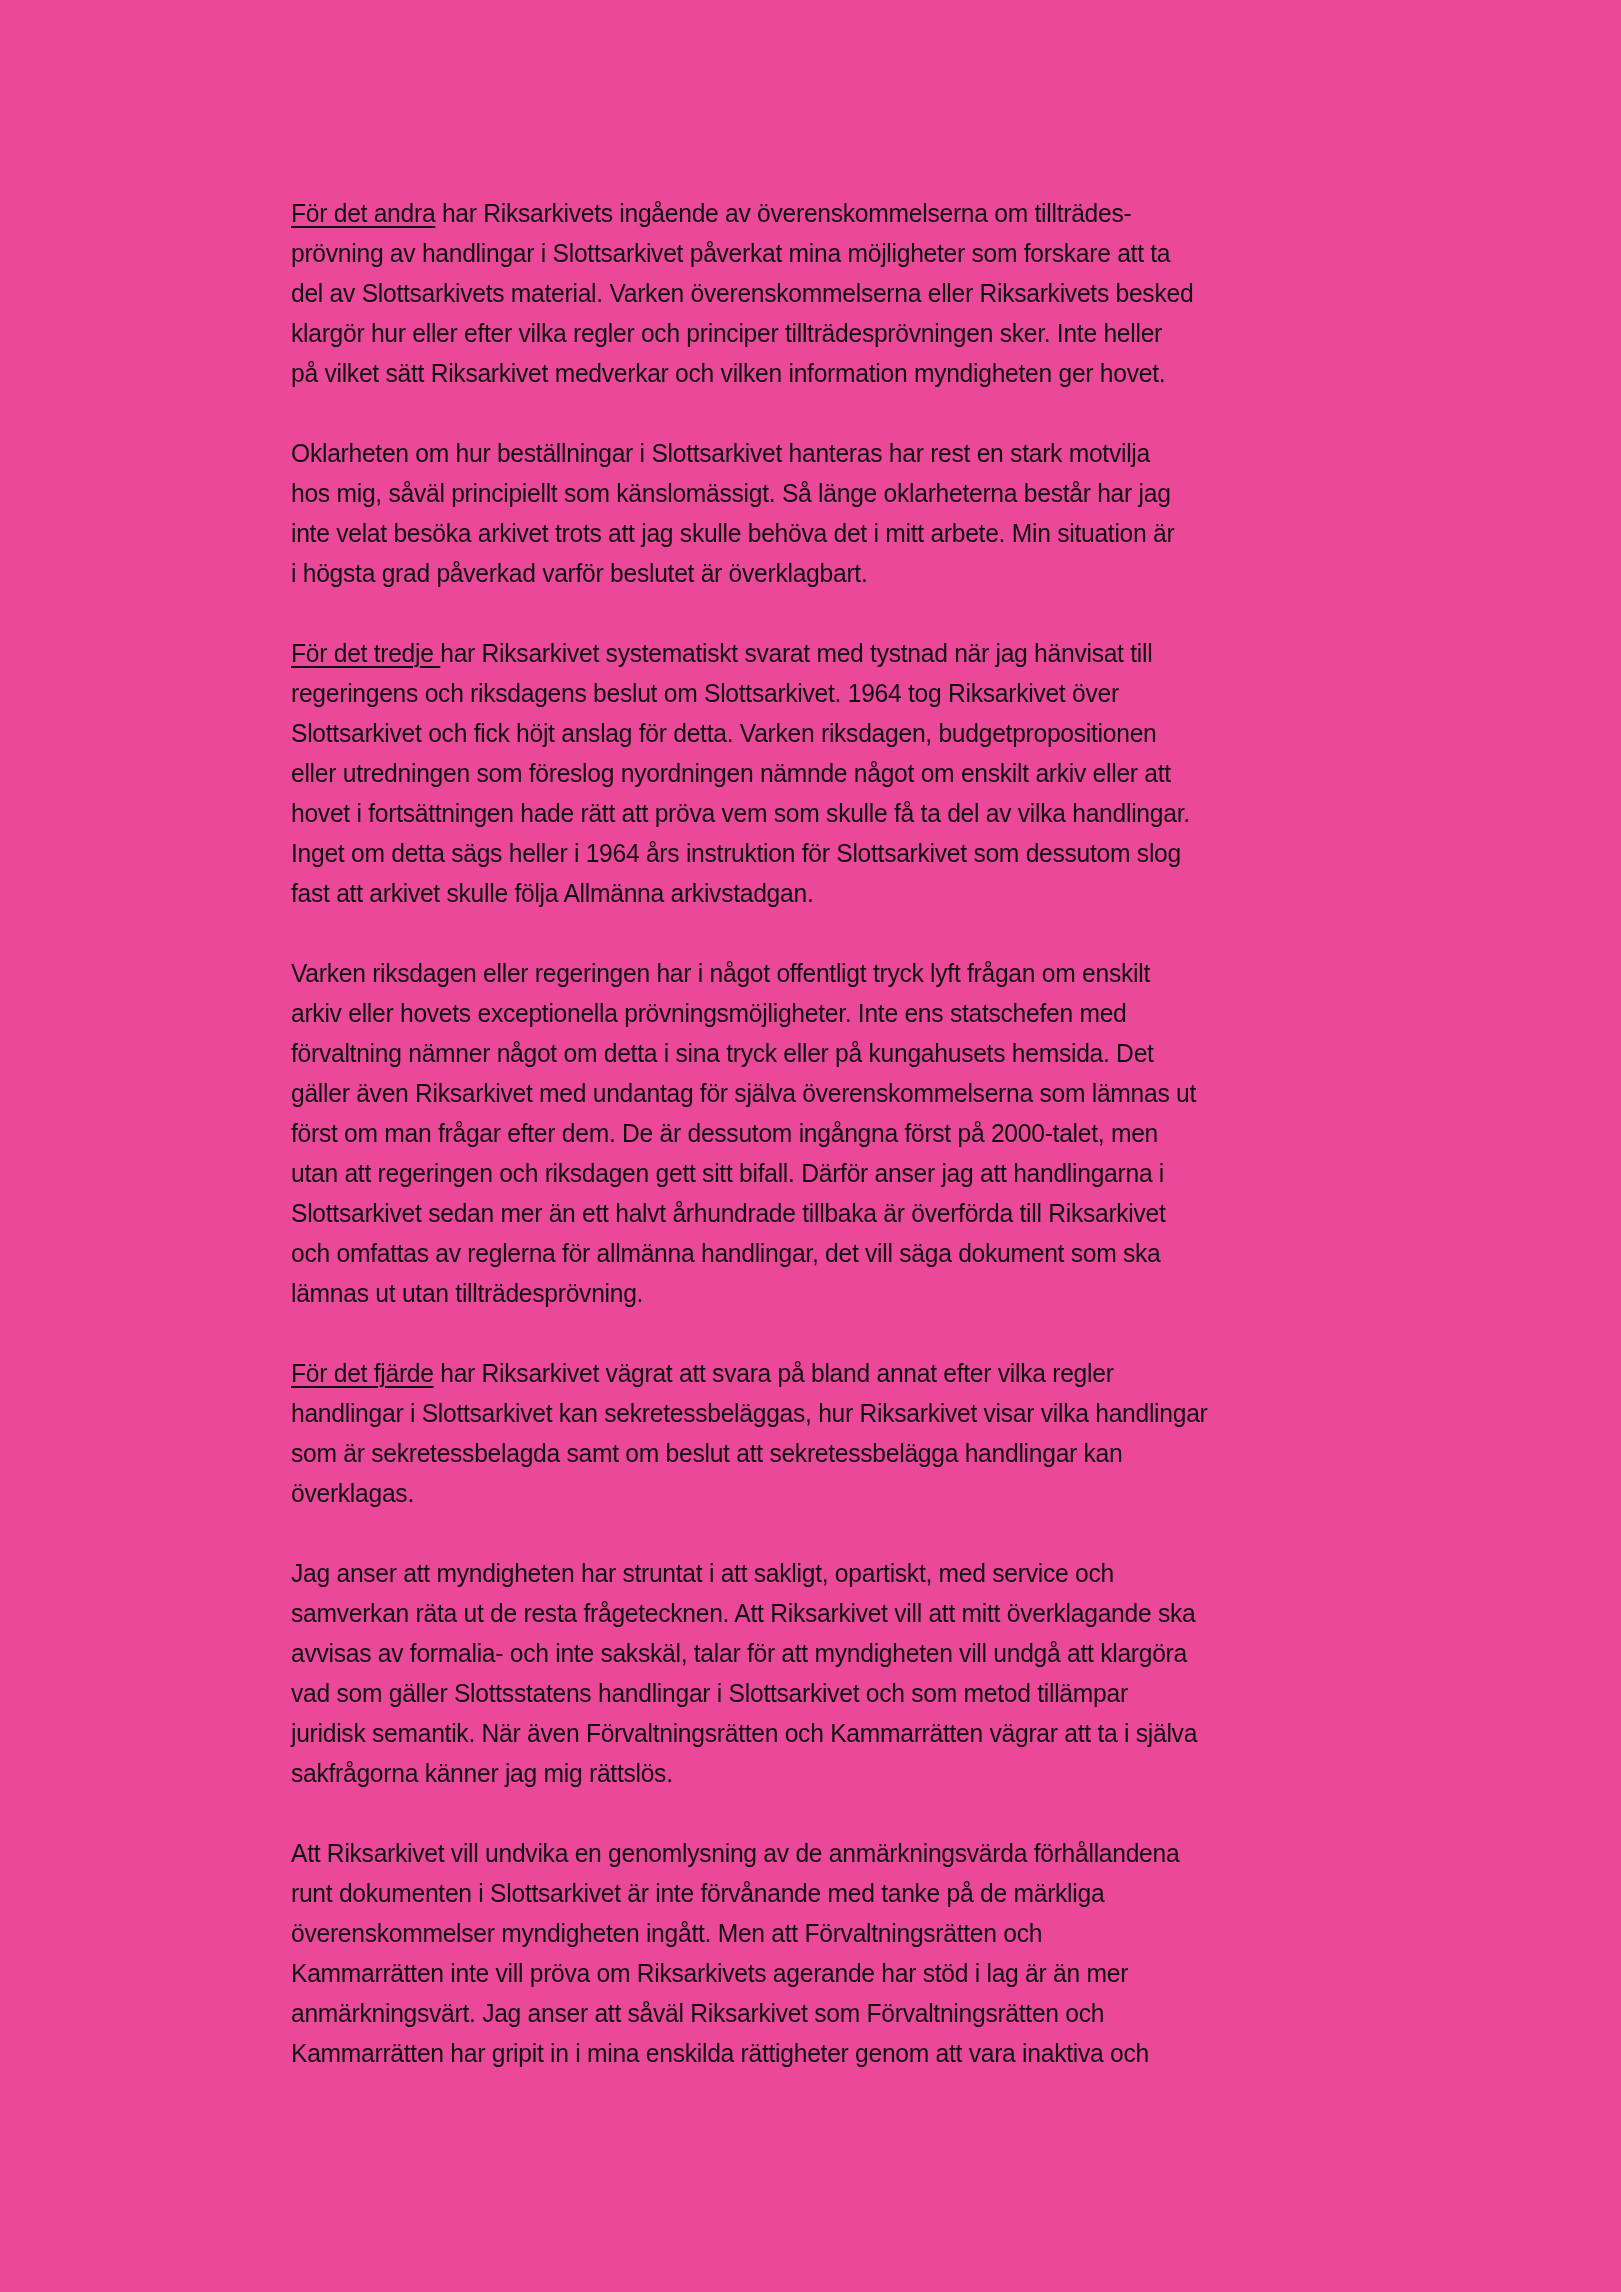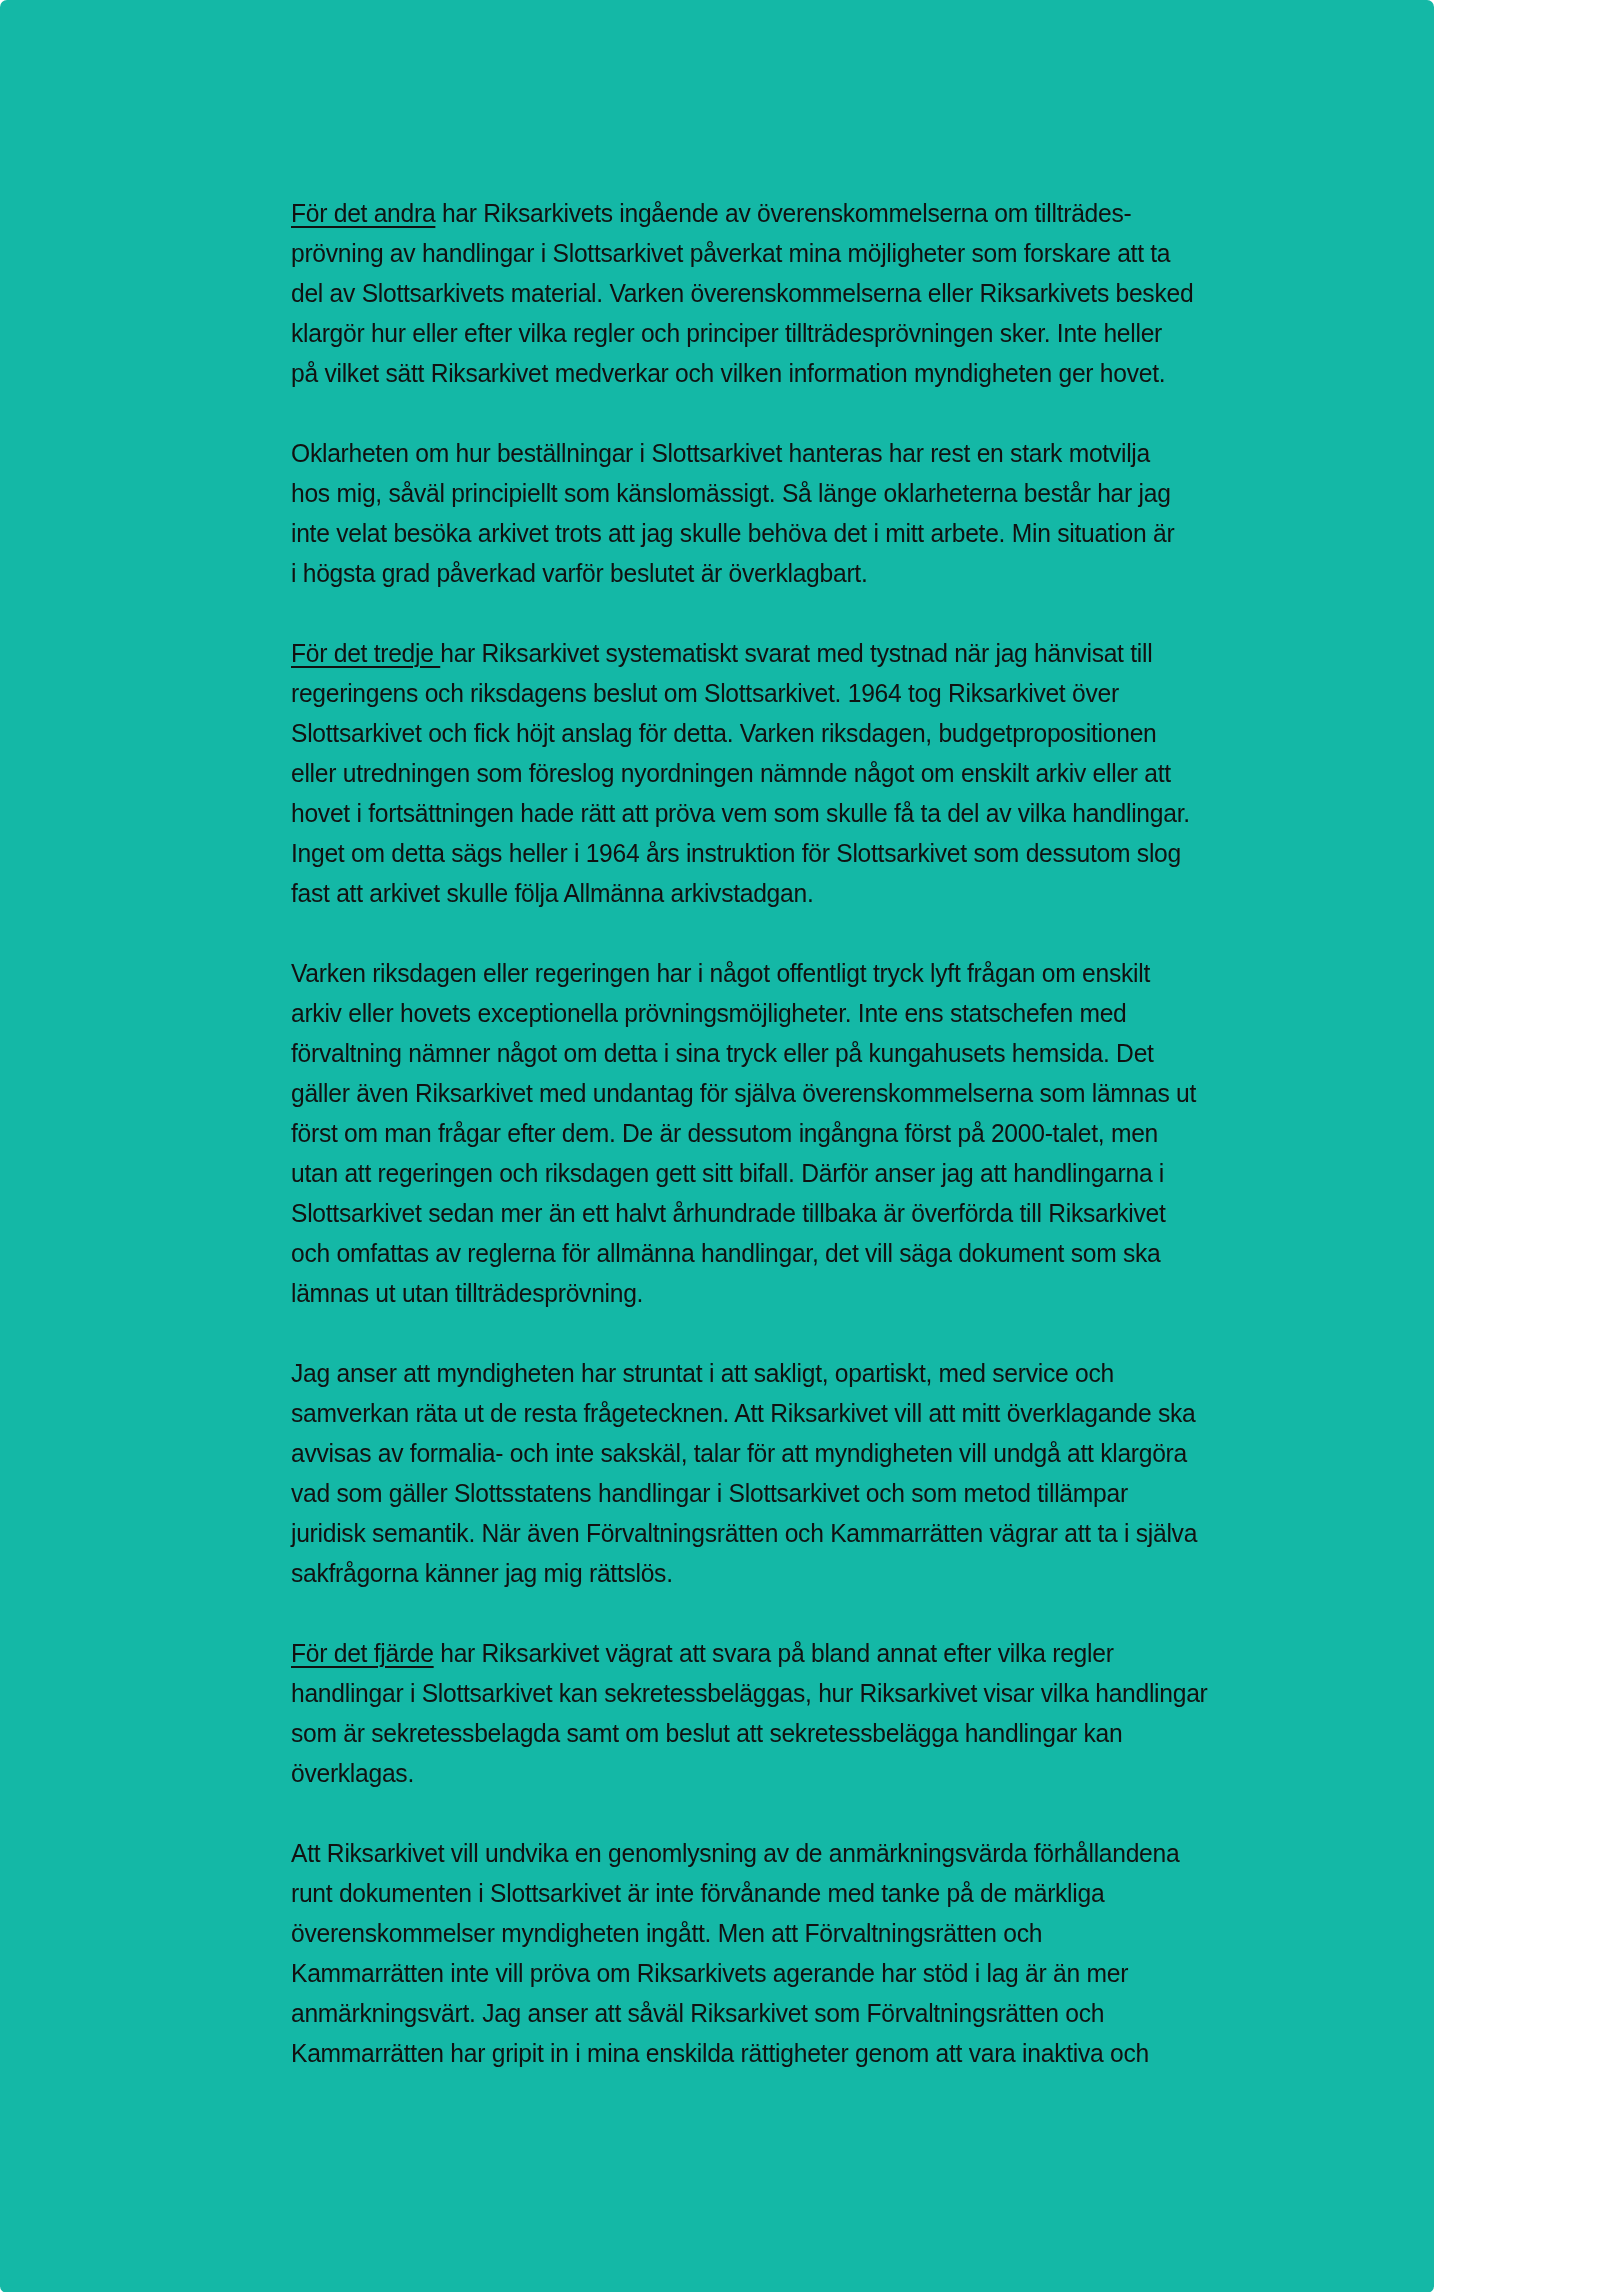--- a/index.html
+++ b/index.html
@@ -12,24 +12,23 @@
       height: 2293px;
       position: relative;
       overflow: hidden;
       font-family: "Liberation Sans", sans-serif;
       color: #111111;
     }
     .page {
       position: absolute;
       left: 0;
       top: 0;
-      width: 1434px;
+      width: 1621px;
       height: 2293px;
-      background: #14b8a6;
-      border-radius: 7px;
+      background: #ec4899;
     }
     .body-text {
       position: absolute;
       left: 291px;
       top: 193px;
       width: 1176px;
     }
     .paragraph {
       margin: 0 0 40px 0;
     }
@@ -86,33 +85,33 @@
       <span class="line">förvaltning nämner något om detta i sina tryck eller på kungahusets hemsida. Det</span>
       <span class="line">gäller även Riksarkivet med undantag för själva överenskommelserna som lämnas ut</span>
       <span class="line">först om man frågar efter dem. De är dessutom ingångna först på 2000-talet, men</span>
       <span class="line">utan att regeringen och riksdagen gett sitt bifall. Därför anser jag att handlingarna i</span>
       <span class="line">Slottsarkivet sedan mer än ett halvt århundrade tillbaka är överförda till Riksarkivet</span>
       <span class="line">och omfattas av reglerna för allmänna handlingar, det vill säga dokument som ska</span>
       <span class="line">lämnas ut utan tillträdesprövning.</span>
     </p>
 
     <p class="paragraph">
+      <span class="line"><span class="u">För det fjärde</span><span> har Riksarkivet vägrat att svara på bland annat efter vilka regler</span></span>
+      <span class="line">handlingar i Slottsarkivet kan sekretessbeläggas, hur Riksarkivet visar vilka handlingar</span>
+      <span class="line">som är sekretessbelagda samt om beslut att sekretessbelägga handlingar kan</span>
+      <span class="line">överklagas.</span>
+    </p>
+
+    <p class="paragraph">
       <span class="line">Jag anser att myndigheten har struntat i att sakligt, opartiskt, med service och</span>
       <span class="line">samverkan räta ut de resta frågetecknen. Att Riksarkivet vill att mitt överklagande ska</span>
       <span class="line">avvisas av formalia- och inte sakskäl, talar för att myndigheten vill undgå att klargöra</span>
       <span class="line">vad som gäller Slottsstatens handlingar i Slottsarkivet och som metod tillämpar</span>
       <span class="line">juridisk semantik. När även Förvaltningsrätten och Kammarrätten vägrar att ta i själva</span>
       <span class="line">sakfrågorna känner jag mig rättslös.</span>
-    </p>
-
-    <p class="paragraph">
-      <span class="line"><span class="u">För det fjärde</span><span> har Riksarkivet vägrat att svara på bland annat efter vilka regler</span></span>
-      <span class="line">handlingar i Slottsarkivet kan sekretessbeläggas, hur Riksarkivet visar vilka handlingar</span>
-      <span class="line">som är sekretessbelagda samt om beslut att sekretessbelägga handlingar kan</span>
-      <span class="line">överklagas.</span>
     </p>
 
     <p class="paragraph">
       <span class="line">Att Riksarkivet vill undvika en genomlysning av de anmärkningsvärda förhållandena</span>
       <span class="line">runt dokumenten i Slottsarkivet är inte förvånande med tanke på de märkliga</span>
       <span class="line">överenskommelser myndigheten ingått. Men att Förvaltningsrätten och</span>
       <span class="line">Kammarrätten inte vill pröva om Riksarkivets agerande har stöd i lag är än mer</span>
       <span class="line">anmärkningsvärt. Jag anser att såväl Riksarkivet som Förvaltningsrätten och</span>
       <span class="line">Kammarrätten har gripit in i mina enskilda rättigheter genom att vara inaktiva och</span>
     </p>

